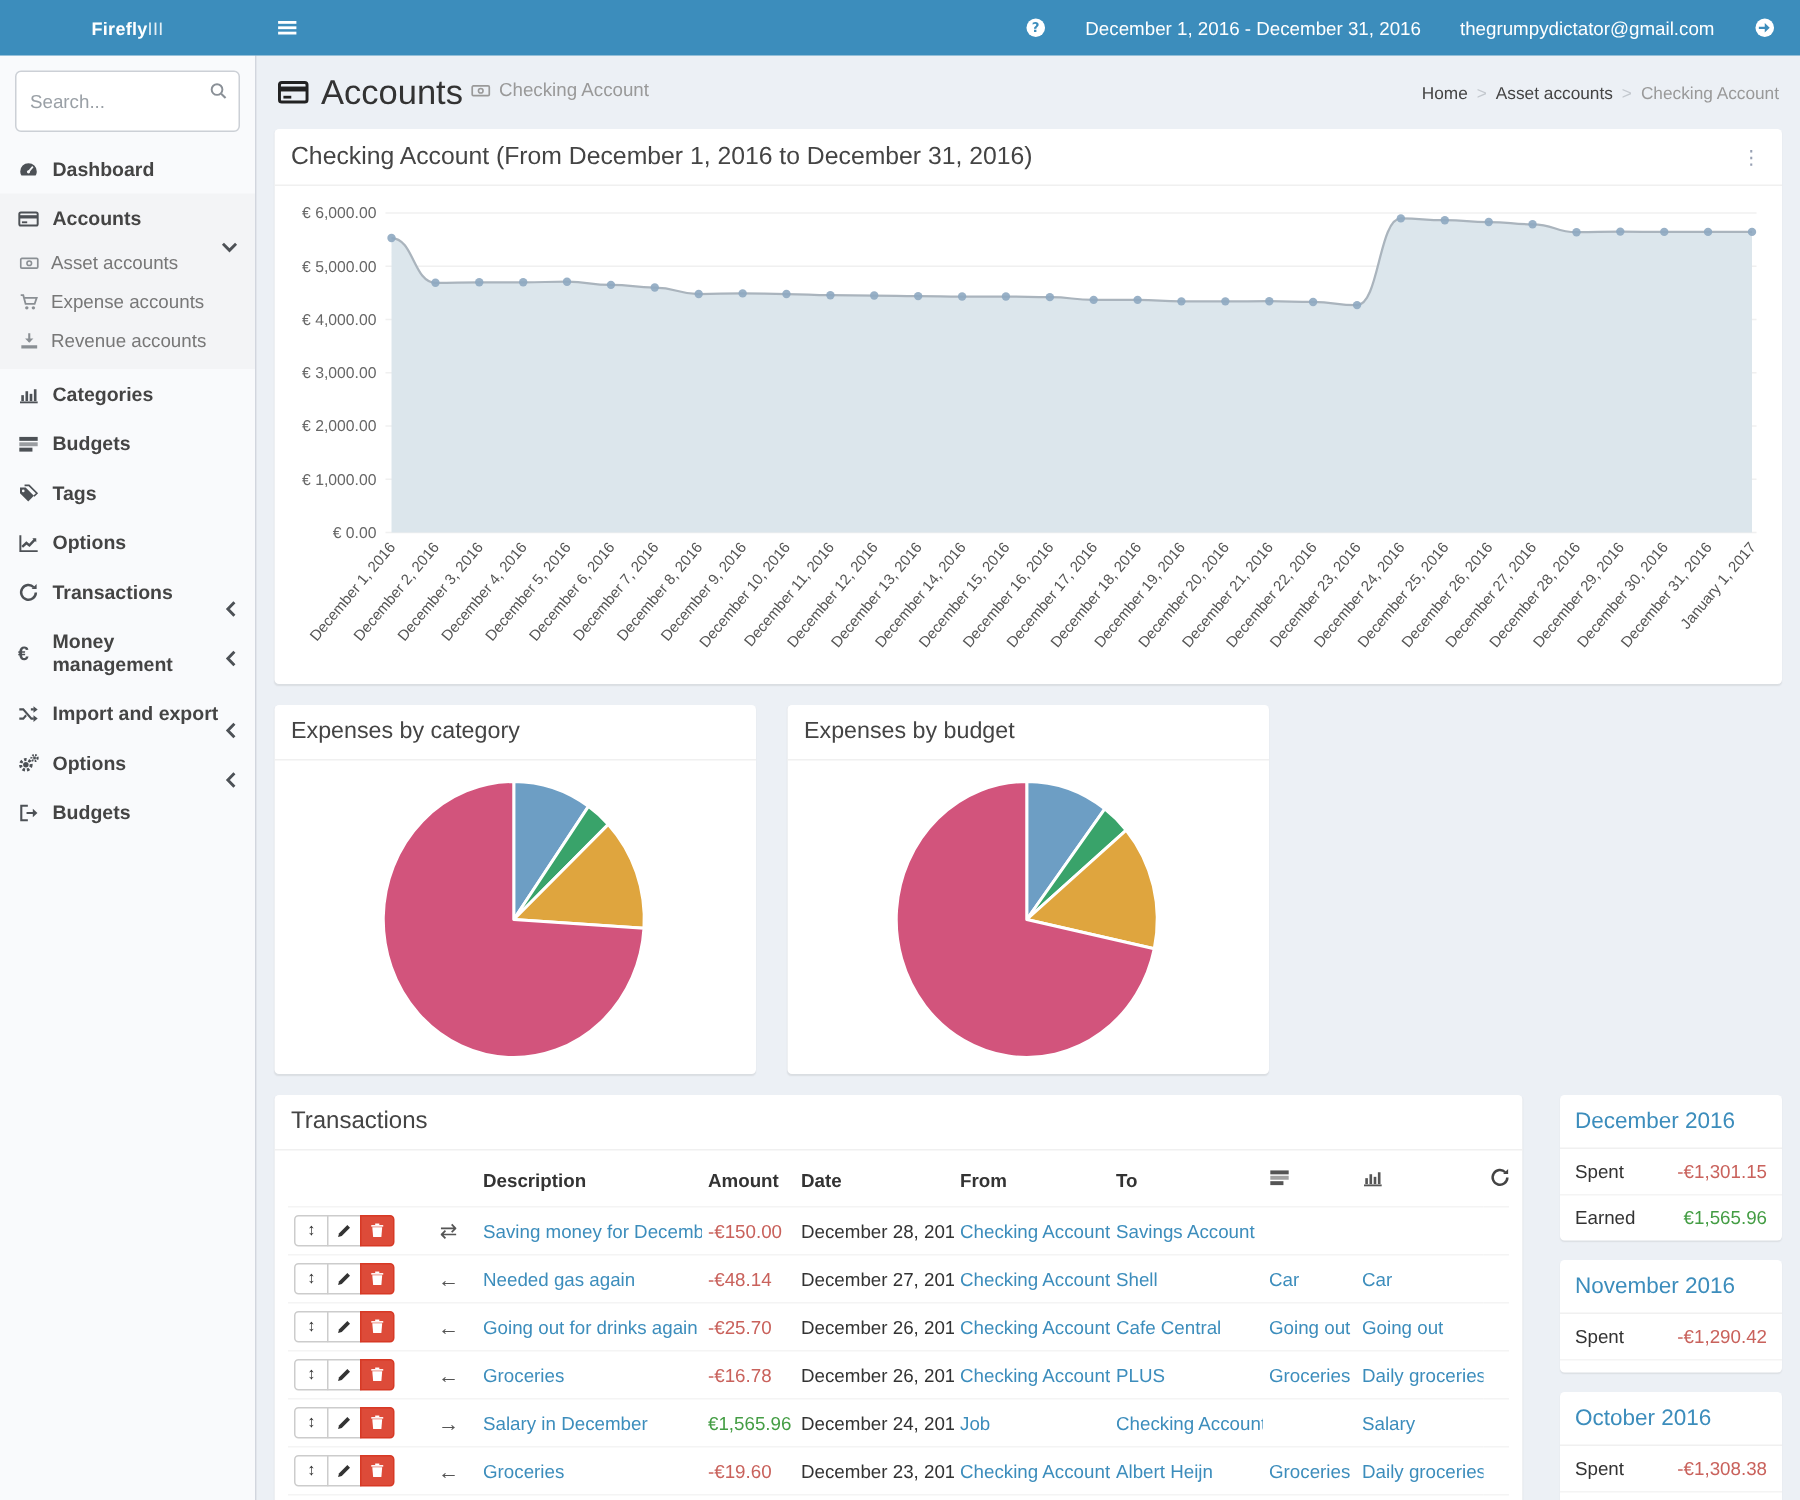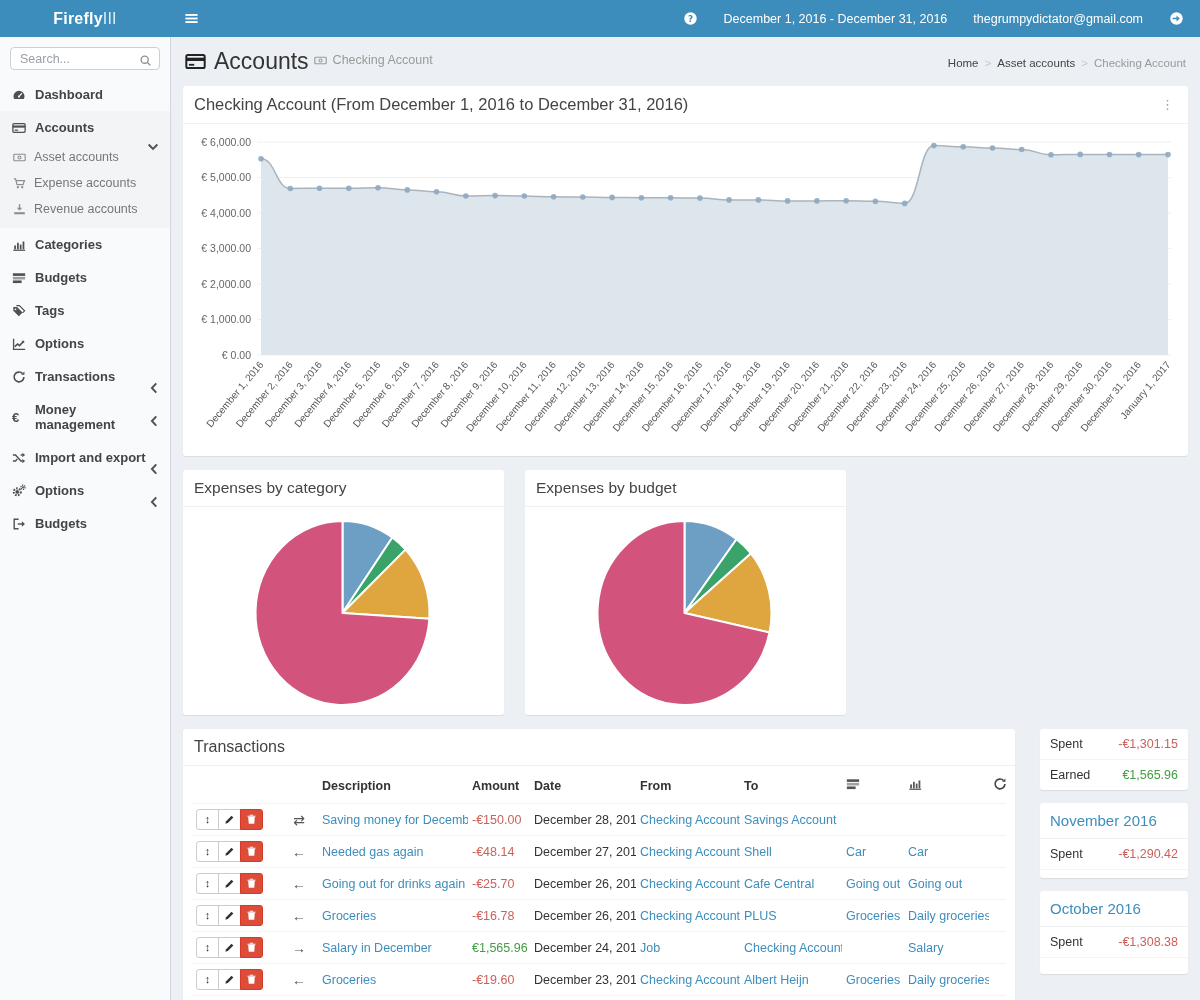--- a/index.html
+++ b/index.html
@@ -1,29 +1,29 @@
 <!DOCTYPE html>
 <html><head>
 <meta charset="utf-8">
 <style>
   html,body{margin:0;padding:0;background:#ecf0f5;font-family:"Liberation Sans","DejaVu Sans",sans-serif;}
   .viewport{width:1200px;height:1000px;position:relative;overflow:hidden;background:#ecf0f5;}
   
   .navbar{position:absolute;top:0;left:0;right:0;height:37px;background:#3c8dbc;display:flex;z-index:20;}
-  .brand{width:170px;display:flex;align-items:center;justify-content:center;color:#fff;font-size:16px;letter-spacing:.2px;}
+  .brand{width:170px;display:flex;align-items:center;justify-content:center;color:#fff;font-size:12px;letter-spacing:.2px;}
   .brand .bold{font-weight:700;}
   .brand .light{font-weight:400;opacity:.85;}
   .nav-main{flex:1;display:flex;align-items:center;justify-content:space-between;padding:0 16px 0 14px;color:#fff;}
   .hamburger{width:15px;height:15px;color:#fff;cursor:pointer;}
   .nav-right{display:flex;align-items:center;gap:26px;font-size:12.5px;}
   .nav-right .icon{width:15px;height:15px;color:#fff;}
   
   .sidebar{position:absolute;top:37px;left:0;bottom:0;width:170px;background:#f9fafc;border-right:1px solid #d2d6de;z-index:10;}
   .search{margin:10px 10px 4px;position:relative;}
-  .search input{width:100%;box-sizing:border-box;height:23px;border:1px solid #ccd0d6;border-radius:4px;padding:4px 26px 4px 9px;font-size:12.5px;color:#555;background:#fff;outline:none;}
+  .search input{width:100%;box-sizing:border-box;height:41px;border:1px solid #ccd0d6;border-radius:4px;padding:4px 26px 4px 9px;font-size:12.5px;color:#555;background:#fff;outline:none;}
   .search input::placeholder{color:#9aa0a6;}
   .search .icon{position:absolute;right:8px;top:7px;width:13px;height:13px;color:#8a9097;}
   .menu{list-style:none;margin:8px 0 0;padding:0;font-size:13px;}
   .menu-item{position:relative;}
   .menu-item>.row{display:flex;align-items:center;gap:9px;padding:9px 12px;color:#444;font-weight:700;cursor:pointer;}
   .menu-item .icon{width:14px;height:14px;color:#4d5156;flex:0 0 14px;}
   .menu-item.active-block{background:#f3f4f6;}
   .submenu{list-style:none;padding:0 0 6px;margin:0;}
   .submenu li{display:flex;gap:8px;padding:6px 12px 6px 13px;color:#777;font-weight:400;cursor:pointer;align-items:center;font-size:12.5px;}
   .submenu .icon{width:13px;height:13px;color:#8a8f94;flex:0 0 13px;}
@@ -708,20 +708,21 @@
                   <td></td>
                   <td></td>
                 </tr>
               </tbody>
           </table>
         </div>
       </section>
 
       <div class="summary-col" id="summary-col">
           <div class="panel">
+            <div class="panel-head">December 2016</div>
             <div class="srow">
               <span>Spent</span>
               <span class="val neg">-€1,301.15</span>
             </div>
             <div class="srow">
               <span>Earned</span>
               <span class="val pos">€1,565.96</span>
             </div>
           </div>
           <div class="panel clipped">

